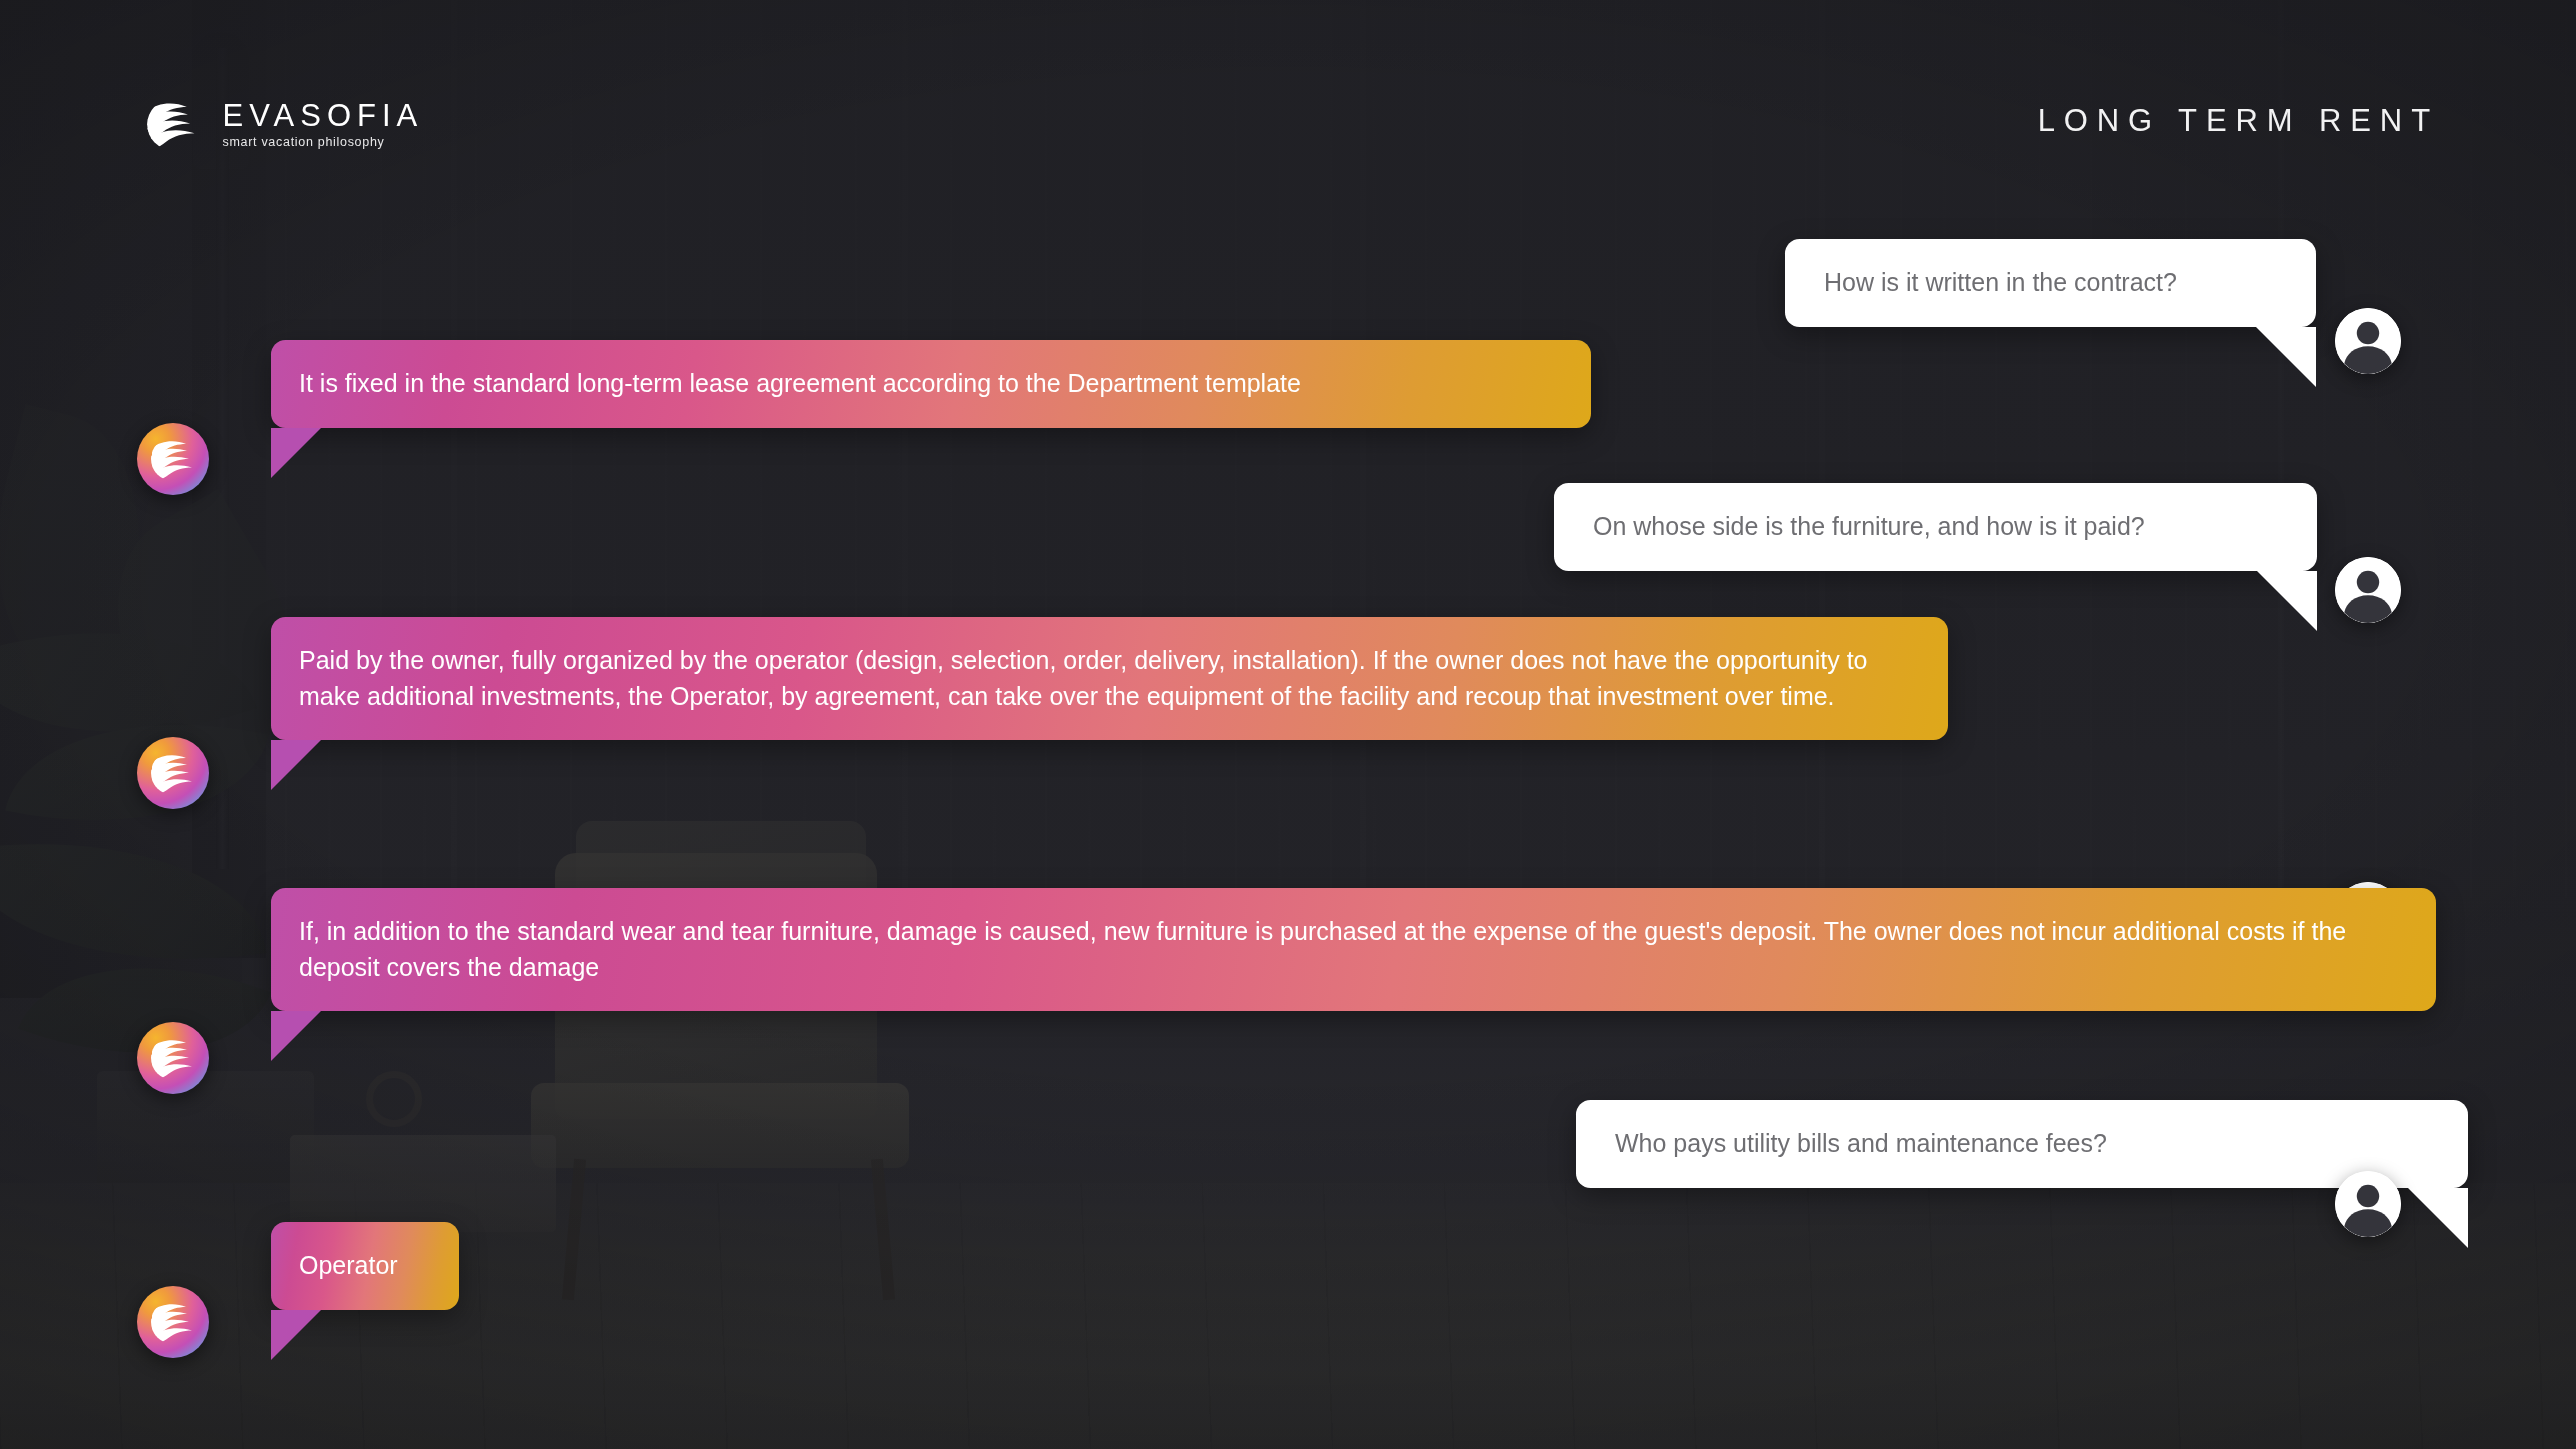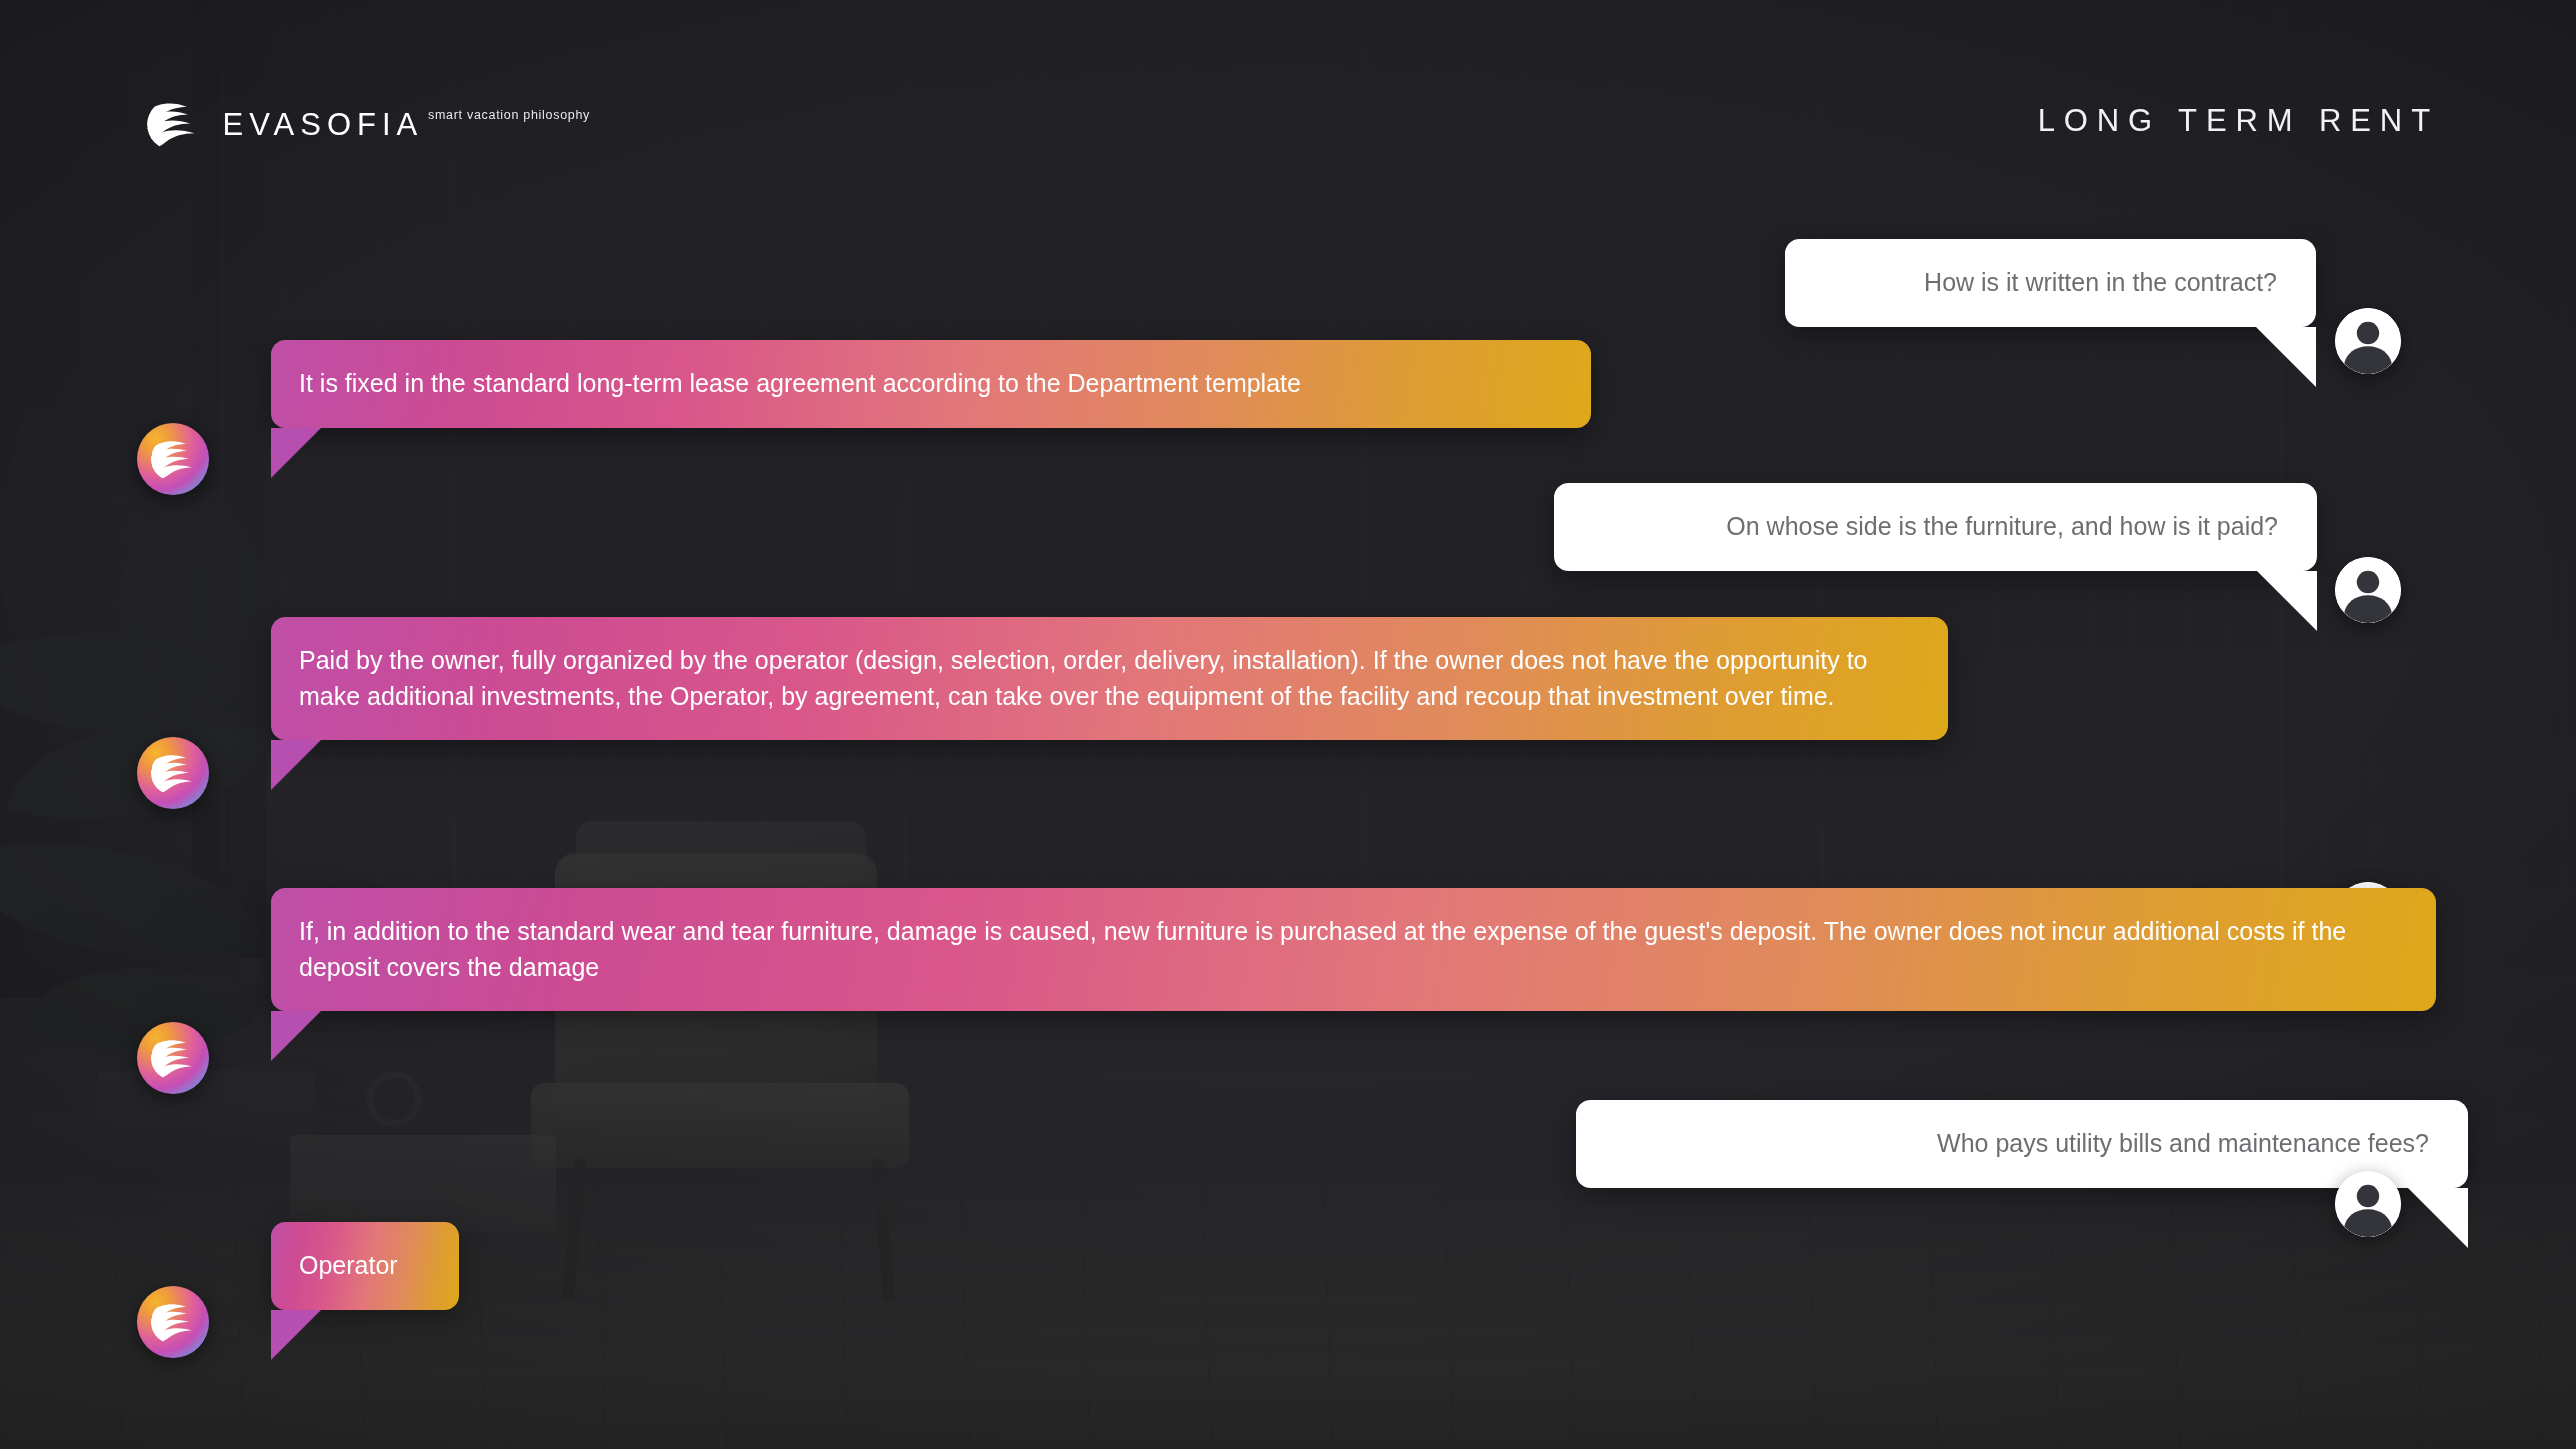--- a/index.html
+++ b/index.html
@@ -147,21 +147,21 @@
   }
 
   
   .header { position:absolute; left:0; top:0; width:100%; height:209px; z-index:20; }
 
   .logo-block {
     position:absolute; left:145px; top:97px;
     display:flex; align-items:center; gap:22.5px;
   }
   .logo-mark { width:55px; height:55px; flex:0 0 55px; }
-  .logo-text { display:flex; flex-direction:row; gap:4.8px; }
+  .logo-text { display:flex; flex-direction:column; gap:4.8px; }
   .logo-word {
     color:#ffffff; font-size:31px; font-weight:400;
     letter-spacing:6px; line-height:1;
   }
   .logo-tag {
     color:#e9e9ea; font-size:12.5px; font-weight:400;
     letter-spacing:0.7px; line-height:1;
   }
 
   .page-title {
@@ -175,21 +175,20 @@
 
   .row { position:absolute; }
 
   
   .q-bubble {
     position:relative;
     background:#ffffff;
     border-radius:14.5px;
     padding:27px 39px;
     box-shadow:0 8px 27px rgba(0,0,0,0.34);
-    text-align:right;
   }
   .q-bubble .q-text {
     color:#6e6e72; font-size:25px; font-weight:400;
     line-height:1.34; white-space:nowrap;
   }
   
   .q-bubble::after {
     content:""; position:absolute;
     right:0; bottom:-60px;
     width:0; height:0;

